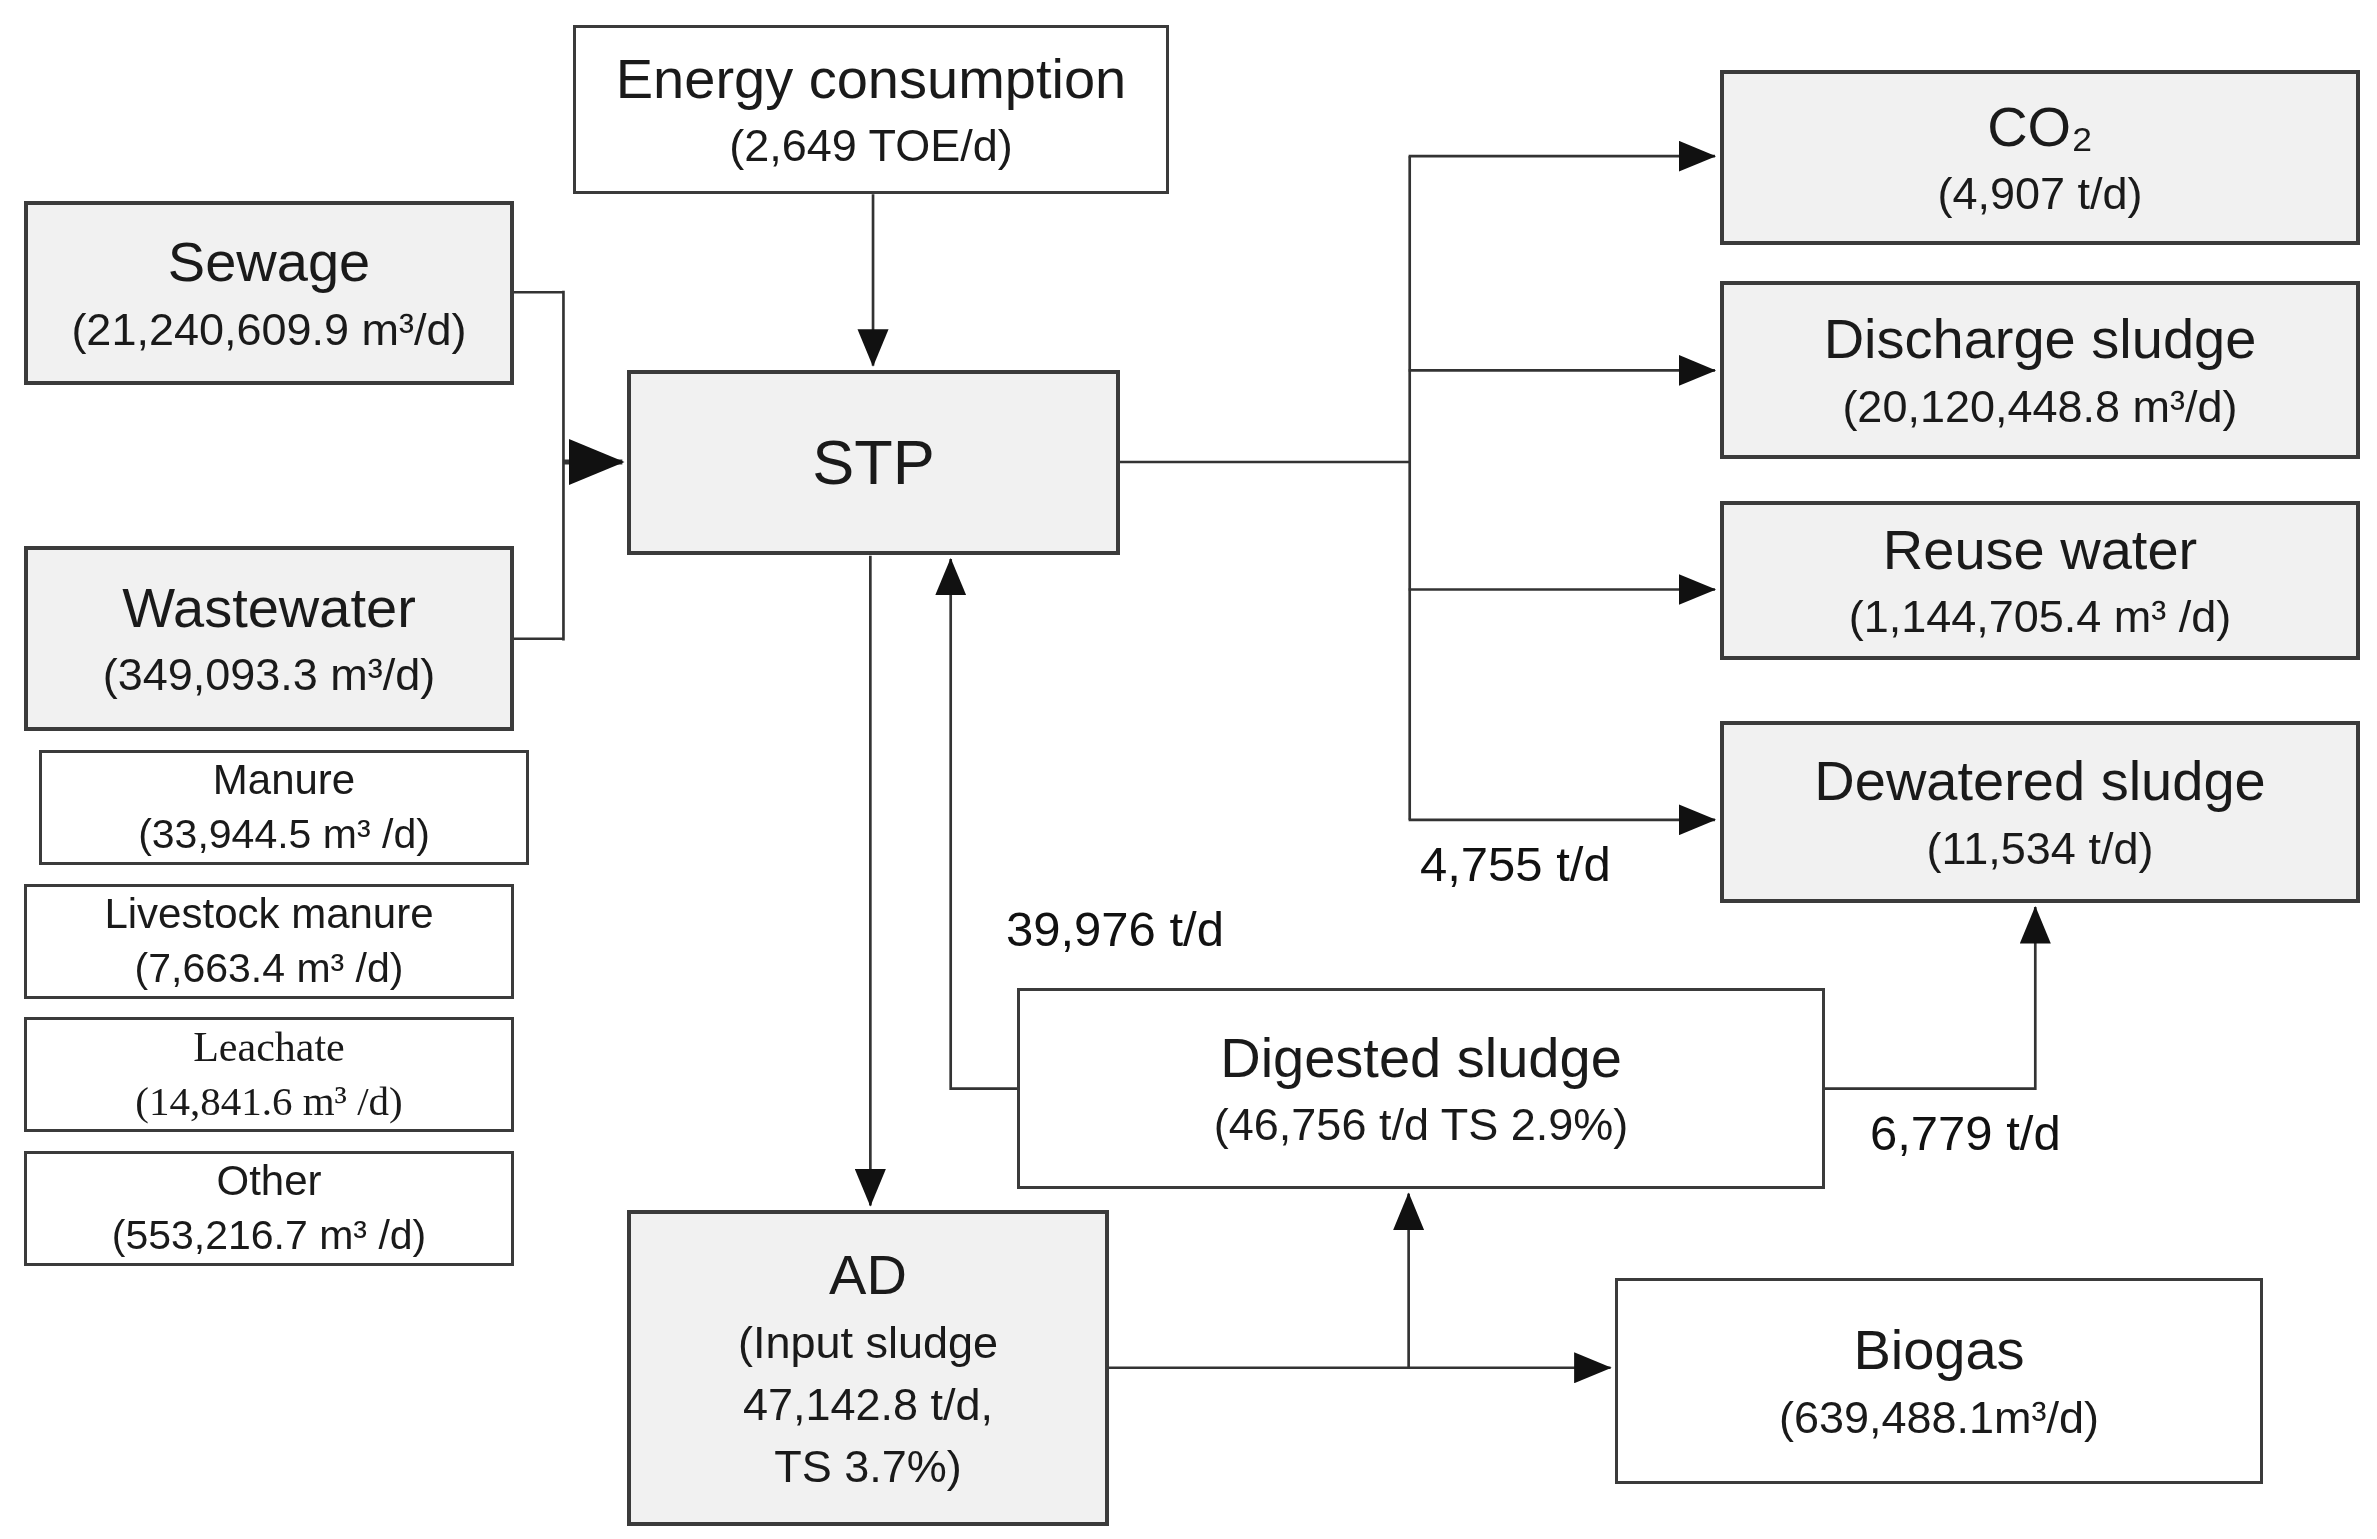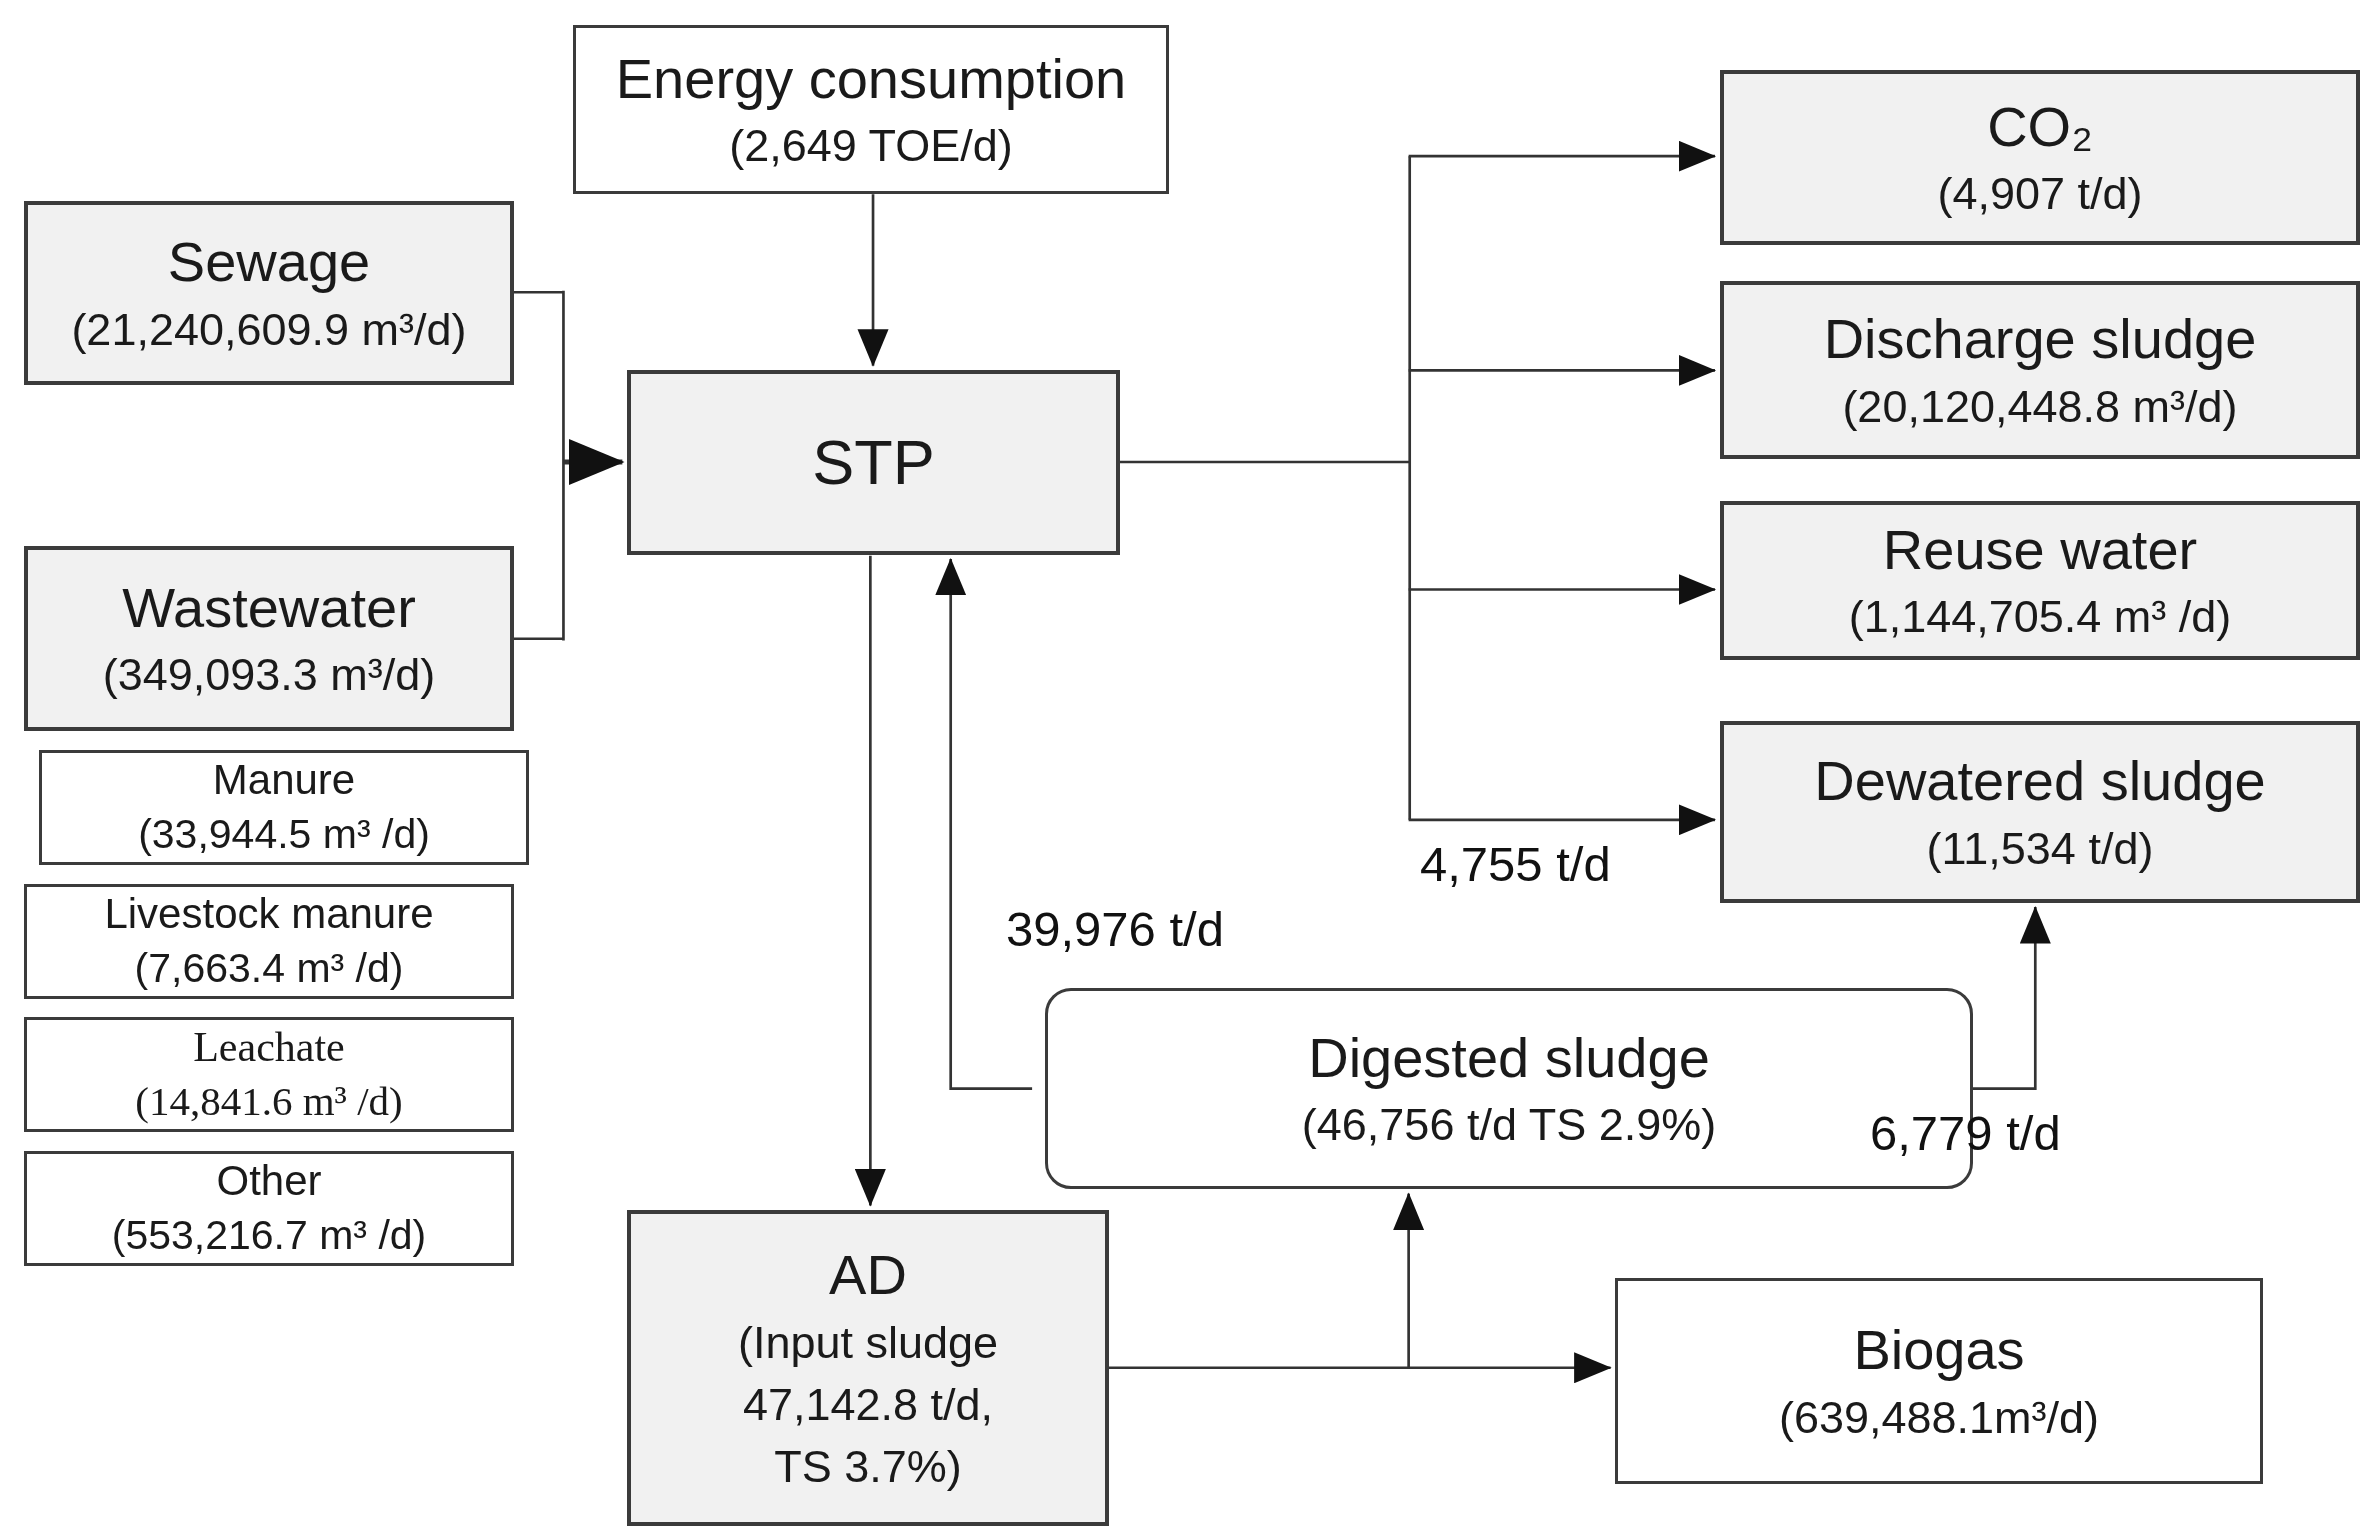--- a/index.html
+++ b/index.html
@@ -129,21 +129,21 @@
   <div class="node gray" style="left:1720px;top:501px;width:640px;height:159px;">
     <div class="t1">Reuse water</div>
     <div class="t2">(1,144,705.4 m³ /d)</div>
   </div>
 
   <div class="node gray" style="left:1720px;top:721px;width:640px;height:182px;">
     <div class="t1">Dewatered sludge</div>
     <div class="t2">(11,534 t/d)</div>
   </div>
 
-  <div class="node" style="left:1045px;top:988px;width:928px;height:201px;border-width:3.7px;border-radius:26px;">
+  <div class="node" style="left:1017px;top:988px;width:808px;height:201px;border-width:3.7px;">
     <div class="t1">Digested sludge</div>
     <div class="t2">(46,756 t/d TS 2.9%)</div>
   </div>
 
   <div class="node gray" style="left:627px;top:1210px;width:482px;height:316px;">
     <div class="t1">AD</div>
     <div class="t2 multiline">(Input sludge
 47,142.8 t/d,
 TS 3.7%)</div>
   </div>

